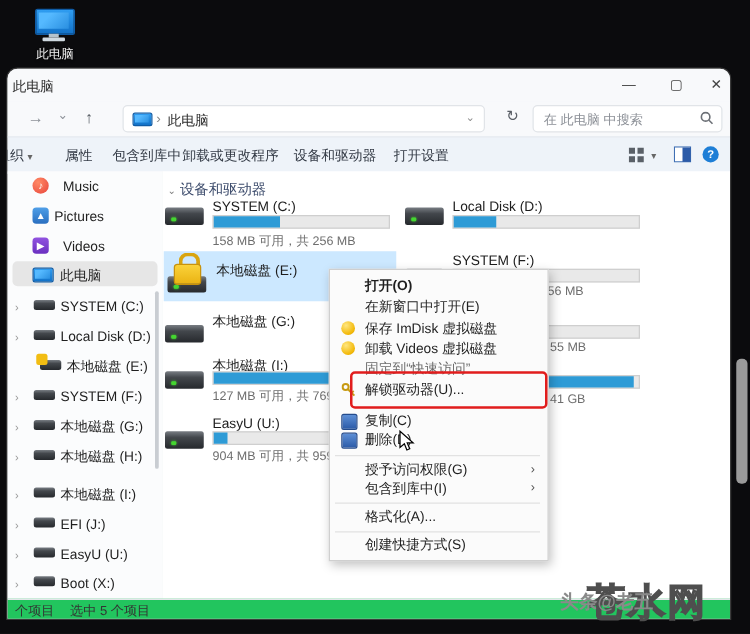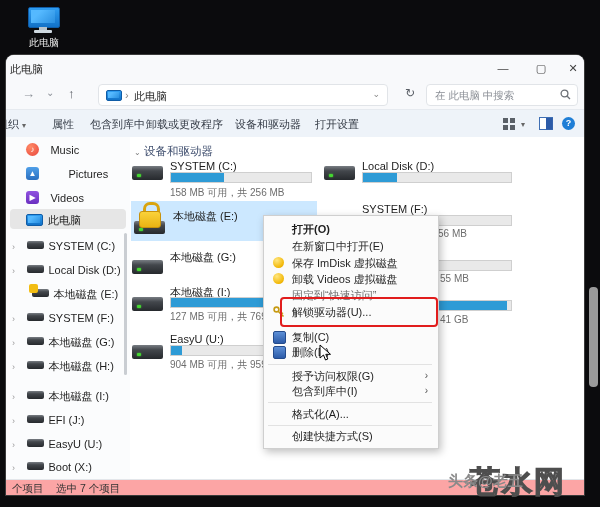--- a/index.html
+++ b/index.html
@@ -54,21 +54,21 @@
   .mi{position:absolute;left:0;width:100%;height:16px;line-height:16px;font-size:11px;color:#1f1f1f;
       padding-left:28px;box-sizing:border-box;white-space:nowrap;}
   .mi-bold{font-weight:bold;}
   .mi-ico{position:absolute;left:9px;top:2px;width:12px;height:12px;}
   .msep{position:absolute;left:4px;width:164px;height:1px;background:#e2e2e2;}
   .subarrow{position:absolute;right:10px;font-size:10px;color:#555;}
   .ball{border-radius:50%;background:radial-gradient(circle at 35% 30%,#ffe680,#f2b705 70%,#c78f05);width:11px;height:11px;}
   .bluechip{width:11px;height:11px;border-radius:2px;background:linear-gradient(#5d8fd6,#2c5ba8);border:1px solid #244b8c;}
   .redbox{border:2px solid #e11d1d;border-radius:4px;z-index:7;}
 
-  .statusbar{left:0;top:424px;width:100%;height:16px;background:#fca5a5;border-top:1px solid #e3e6ea;}
+  .statusbar{left:0;top:424px;width:100%;height:16px;background:#22c55e;border-top:1px solid #e3e6ea;}
   .status-txt{font-size:10.5px;color:#333;top:2px;}
 
   
   .wm-outline{font-size:30px;font-weight:bold;color:transparent;-webkit-text-stroke:1.3px #4e4e4e;letter-spacing:2px;}
   .wm-front{font-size:15px;font-weight:bold;color:#8a8a8a;}
 
   .page-scrollbar{left:589px;top:287px;width:9px;height:100px;background:#9a9a9a;border-radius:4px;z-index:9;}
 </style>
 </head>
 <body>
@@ -138,21 +138,21 @@
 
     <div class="abs sidebar-bg"></div>
     <div class="abs content-bg"></div>
 
     <div class="abs" style="left:20px;top:85px;">
       <div class="sq-ico" style="border-radius:50%;background:radial-gradient(circle at 35% 30%,#ff8a66,#e8453c);display:inline-block;vertical-align:middle;">♪</div>
       <span class="side-item-label" style="margin-left:7px;">Music</span>
     </div>
     <div class="abs" style="left:20px;top:109px;">
       <div class="sq-ico" style="background:linear-gradient(#4f9fe8,#2a6fc0);display:inline-block;vertical-align:middle;">▲</div>
-      <span class="side-item-label" style="margin-left:25px;text-align:right;">Pictures</span>
+      <span class="side-item-label" style="margin-left:0;text-align:right;">Pictures</span>
     </div>
     <div class="abs" style="left:20px;top:133px;">
       <div class="sq-ico" style="background:linear-gradient(#9153e0,#6a2fc0);display:inline-block;vertical-align:middle;">▶</div>
       <span class="side-item-label" style="margin-left:7px;">Videos</span>
     </div>
     <div class="abs side-sel" style="left:4px;top:154px;width:116px;height:20px;">
       <div class="abs mon" style="left:16px;top:5px;width:15px;height:10px;">
         <div class="abs mon-screen" style="left:1px;top:1px;width:12px;height:7px;"></div>
       </div>
       <span class="abs side-item-label" style="left:38px;top:4px;">此电脑</span>
@@ -327,21 +327,21 @@
     </div>
 
     <div class="abs redbox" style="left:274px;top:242px;width:154px;height:26px;"></div>
 
     <svg class="abs" style="left:313px;top:289px;z-index:8;" width="13" height="18" viewBox="0 0 13 18">
       <path d="M1,1 L1,14 L4.5,11 L6.5,16 L8.8,15 L6.8,10.3 L11.5,10.3 Z" fill="#ffffff" stroke="#000" stroke-width="1"></path>
     </svg>
 
     <div class="abs statusbar">
       <div class="abs status-txt" style="left:6px;">个项目</div>
-      <div class="abs status-txt" style="left:50px;">选中 7 个项目</div>
+      <div class="abs status-txt" style="left:50px;">选中 5 个项目</div>
     </div>
   </div>
 
   <div class="abs page-scrollbar"></div>
 
   <div class="abs" style="left:448px;top:460px;width:152px;height:45px;z-index:20;">
     <div class="abs wm-outline" style="left:22px;top:2px;">苍水网</div>
     <div class="abs wm-front" style="left:0px;top:12px;">头条@老五</div>
   </div>
 

